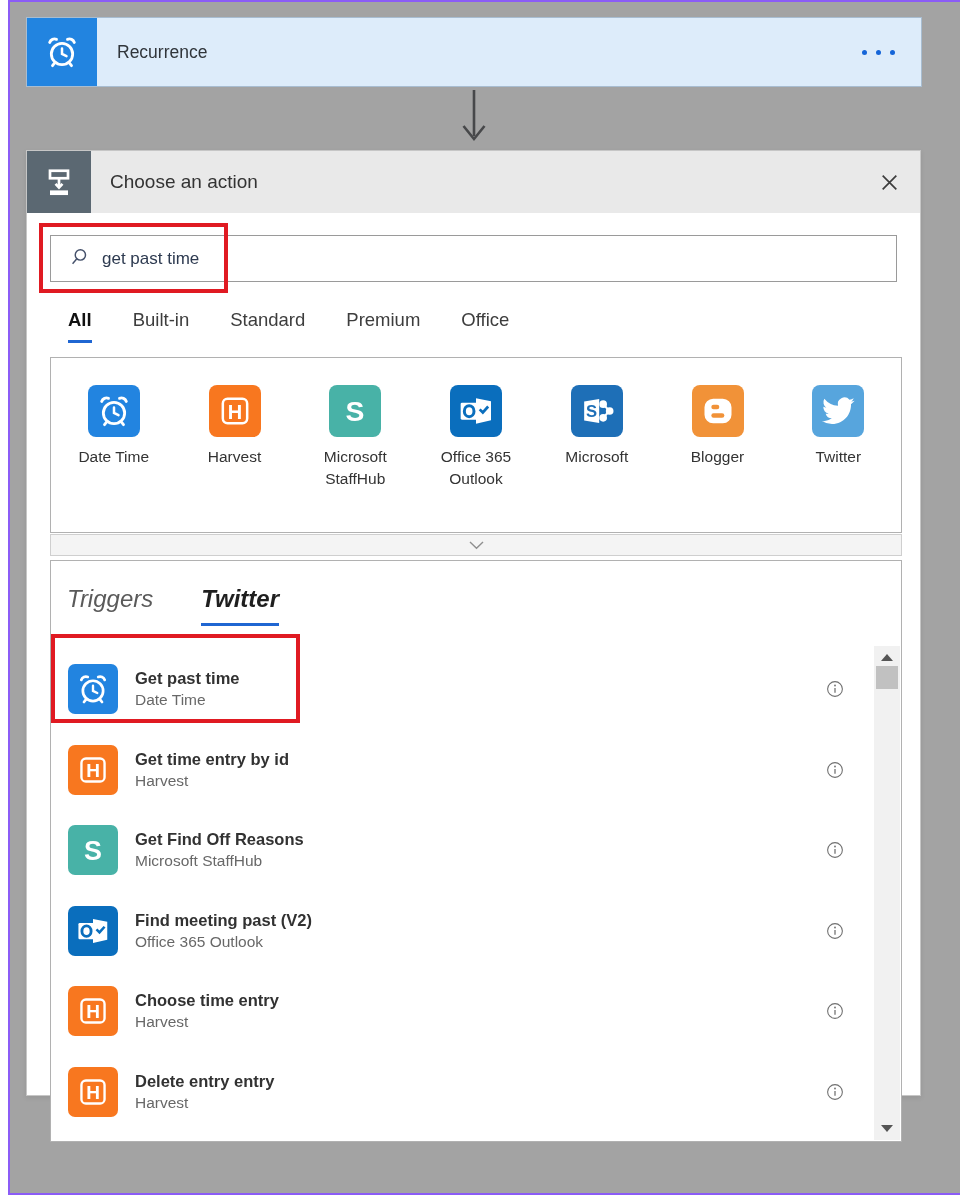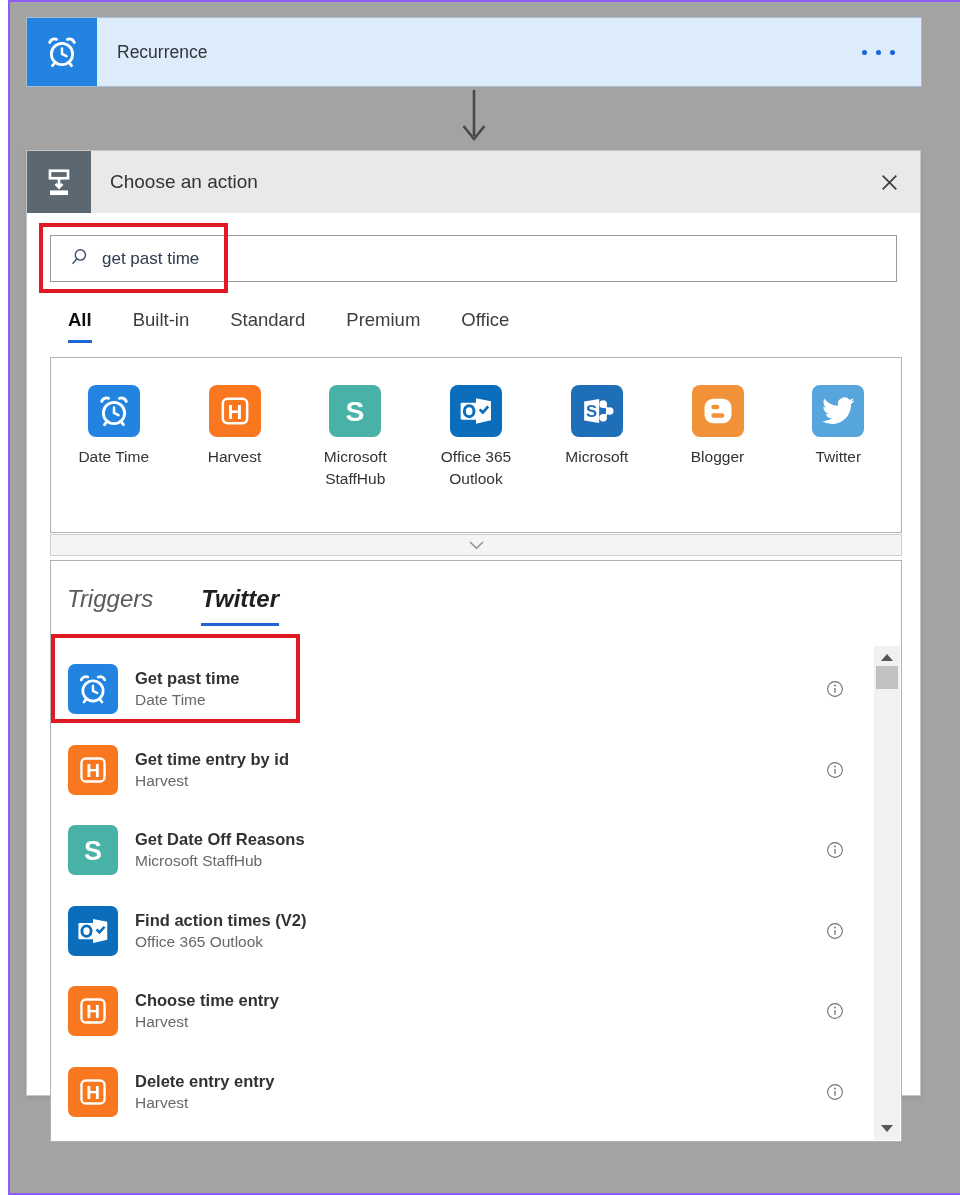--- a/index.html
+++ b/index.html
@@ -293,42 +293,42 @@
               </svg>
             </div>
           </div>
           <div class="row">
             <div class="row-icon" style="background: rgb(72, 178, 167); color: rgb(72, 178, 167);">
               <svg viewBox="0 0 24 24">
                 <text x="12" y="18" text-anchor="middle" font-size="17" font-weight="bold" fill="#fff" font-family="Liberation Sans, sans-serif">S</text>
               </svg>
             </div>
             <div>
-              <div class="row-title">Get Date Off Reasons</div>
+              <div class="row-title">Get Find Off Reasons</div>
               <div class="row-source">Microsoft StaffHub</div>
             </div>
             <div class="row-info">
               <svg width="18" height="18" viewBox="0 0 20 20">
                 <circle cx="10" cy="10" r="8.2" fill="none" stroke="#6f6f6f" stroke-width="1.2"></circle>
                 <line x1="10" y1="9" x2="10" y2="14.2" stroke="#6f6f6f" stroke-width="1.4"></line>
                 <circle cx="10" cy="6.1" r="1" fill="#6f6f6f"></circle>
               </svg>
             </div>
           </div>
           <div class="row">
             <div class="row-icon" style="background: rgb(10, 110, 189); color: rgb(10, 110, 189);">
               <svg viewBox="0 0 24 24">
                 <polygon points="12,4.4 21,6.2 21,17.6 12,19.6" fill="#fff"></polygon>
                 <path d="M14.2 11 l1.9 1.9 l3.2-3.6" stroke="#0a6ebd" stroke-width="1.6" fill="none"></path>
                 <rect x="2.8" y="7" width="10.2" height="10.2" rx="0.8" fill="#fff"></rect>
                 <ellipse cx="7.9" cy="12.1" rx="2.9" ry="3.3" fill="none" stroke="#0a6ebd" stroke-width="1.8"></ellipse>
               </svg>
             </div>
             <div>
-              <div class="row-title">Find action times (V2)</div>
+              <div class="row-title">Find meeting past (V2)</div>
               <div class="row-source">Office 365 Outlook</div>
             </div>
             <div class="row-info">
               <svg width="18" height="18" viewBox="0 0 20 20">
                 <circle cx="10" cy="10" r="8.2" fill="none" stroke="#6f6f6f" stroke-width="1.2"></circle>
                 <line x1="10" y1="9" x2="10" y2="14.2" stroke="#6f6f6f" stroke-width="1.4"></line>
                 <circle cx="10" cy="6.1" r="1" fill="#6f6f6f"></circle>
               </svg>
             </div>
           </div>

